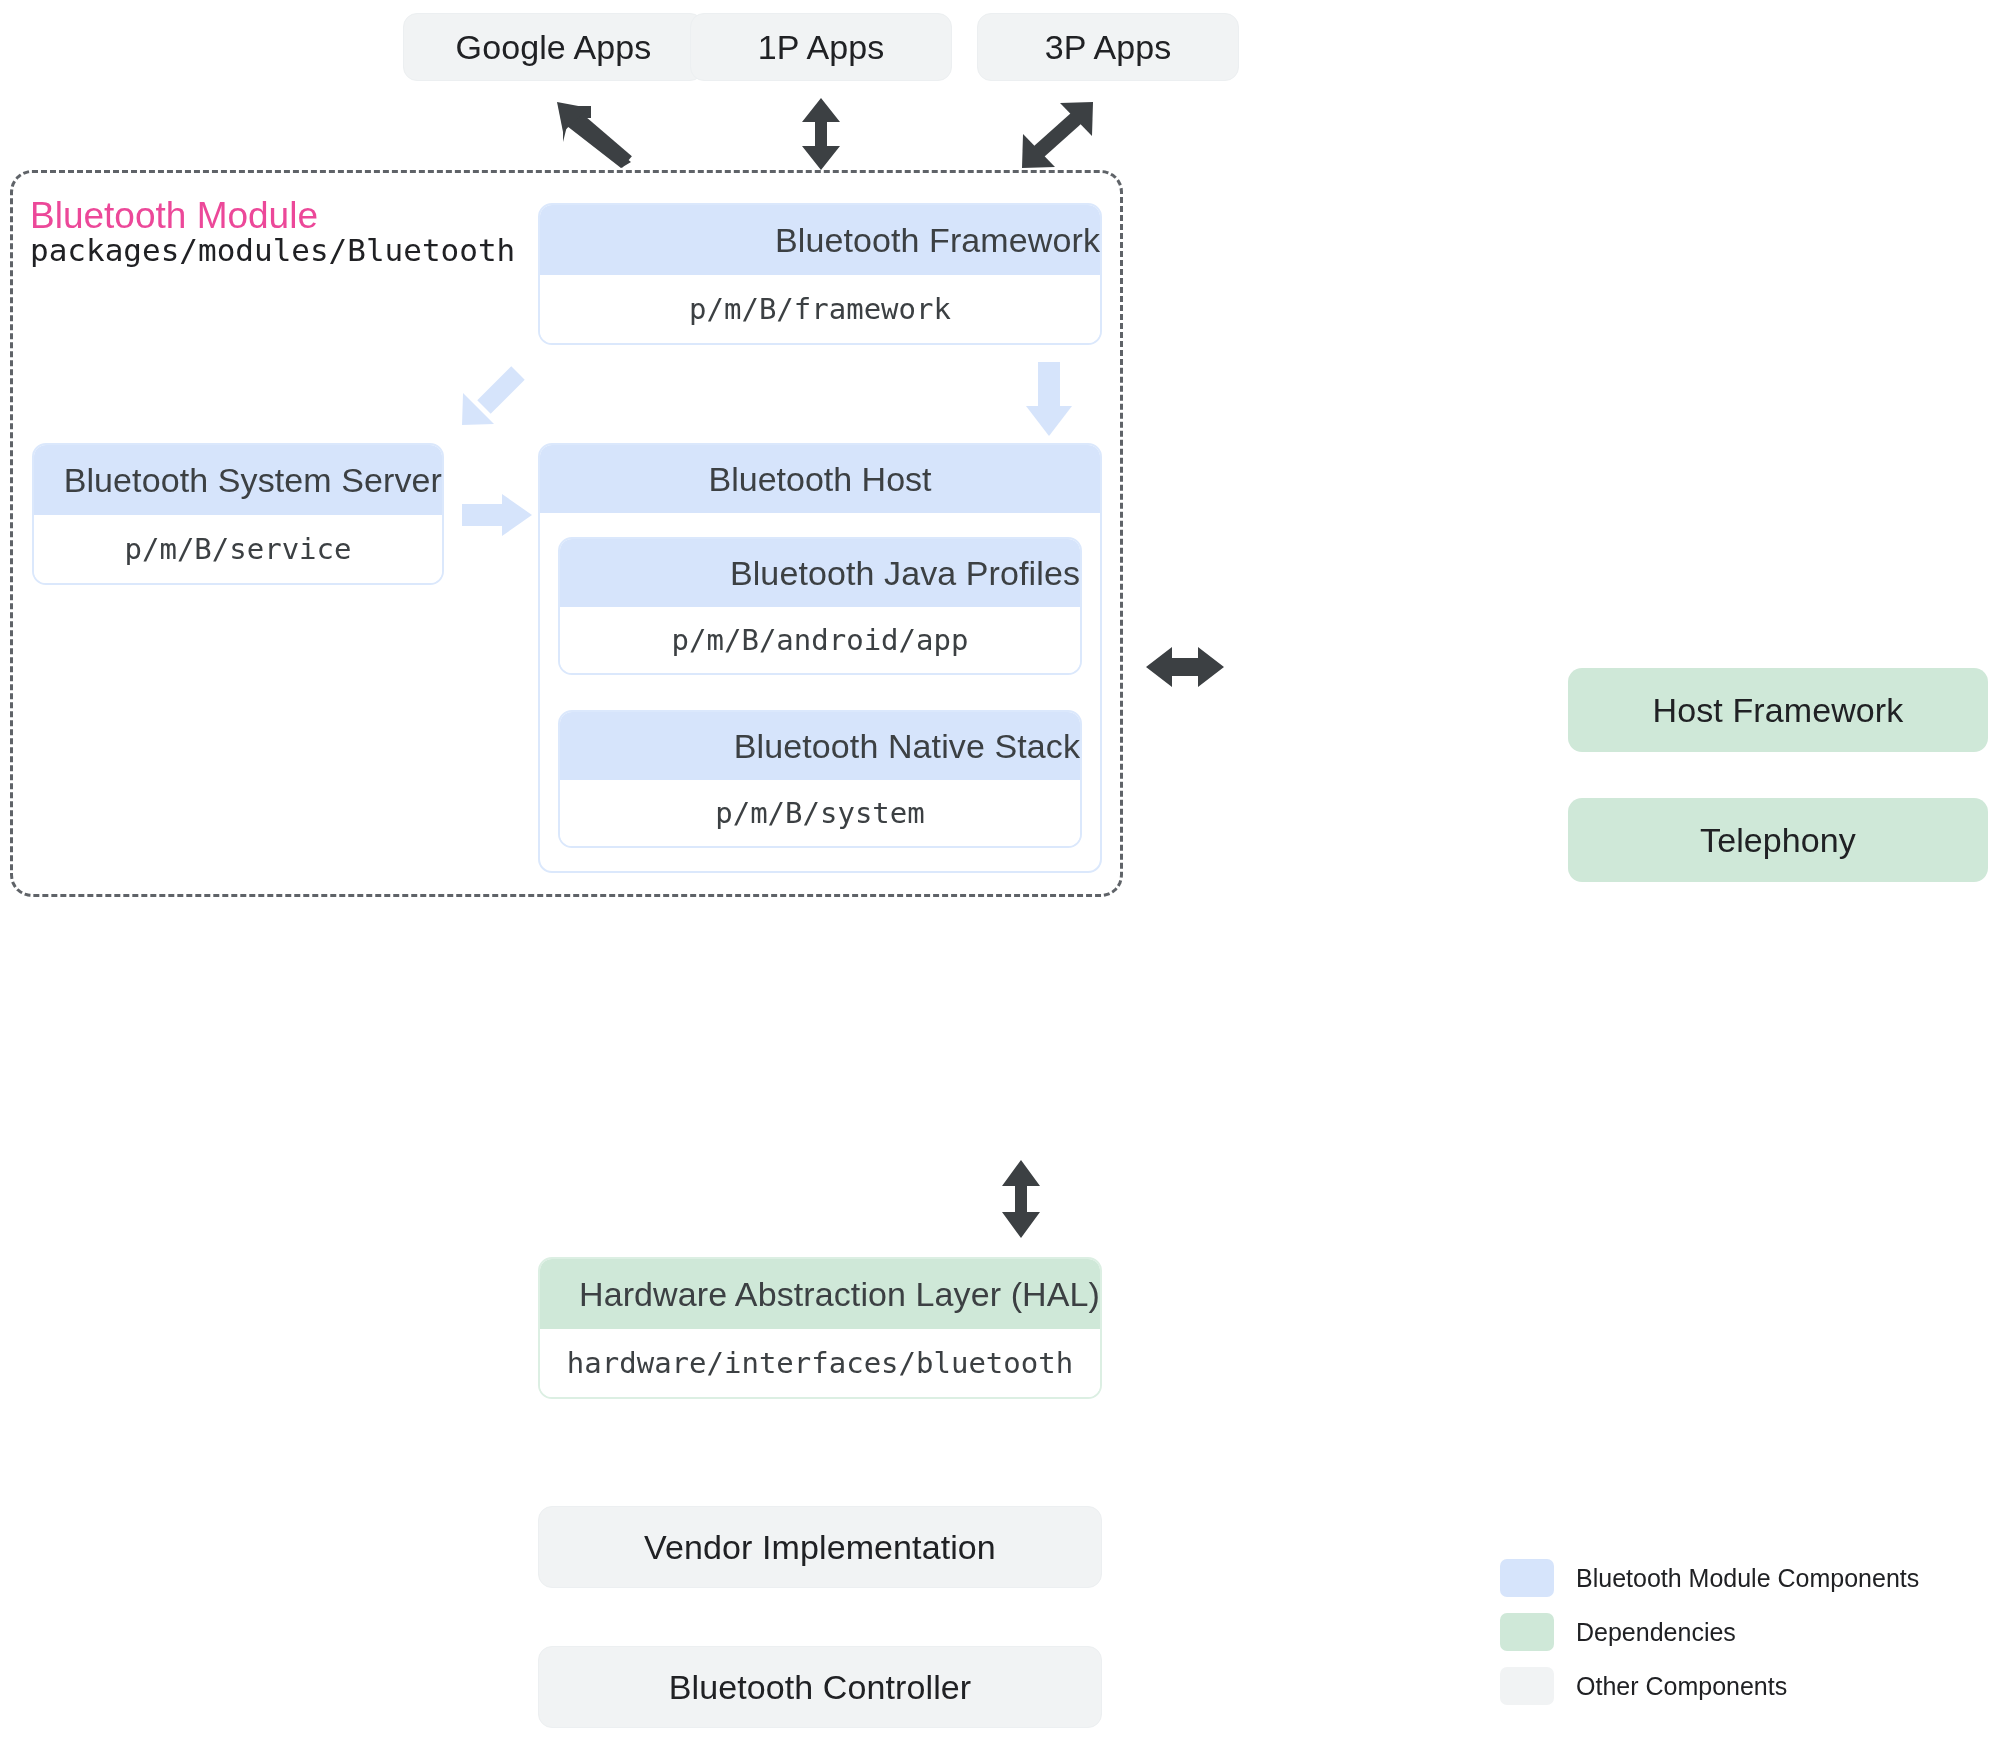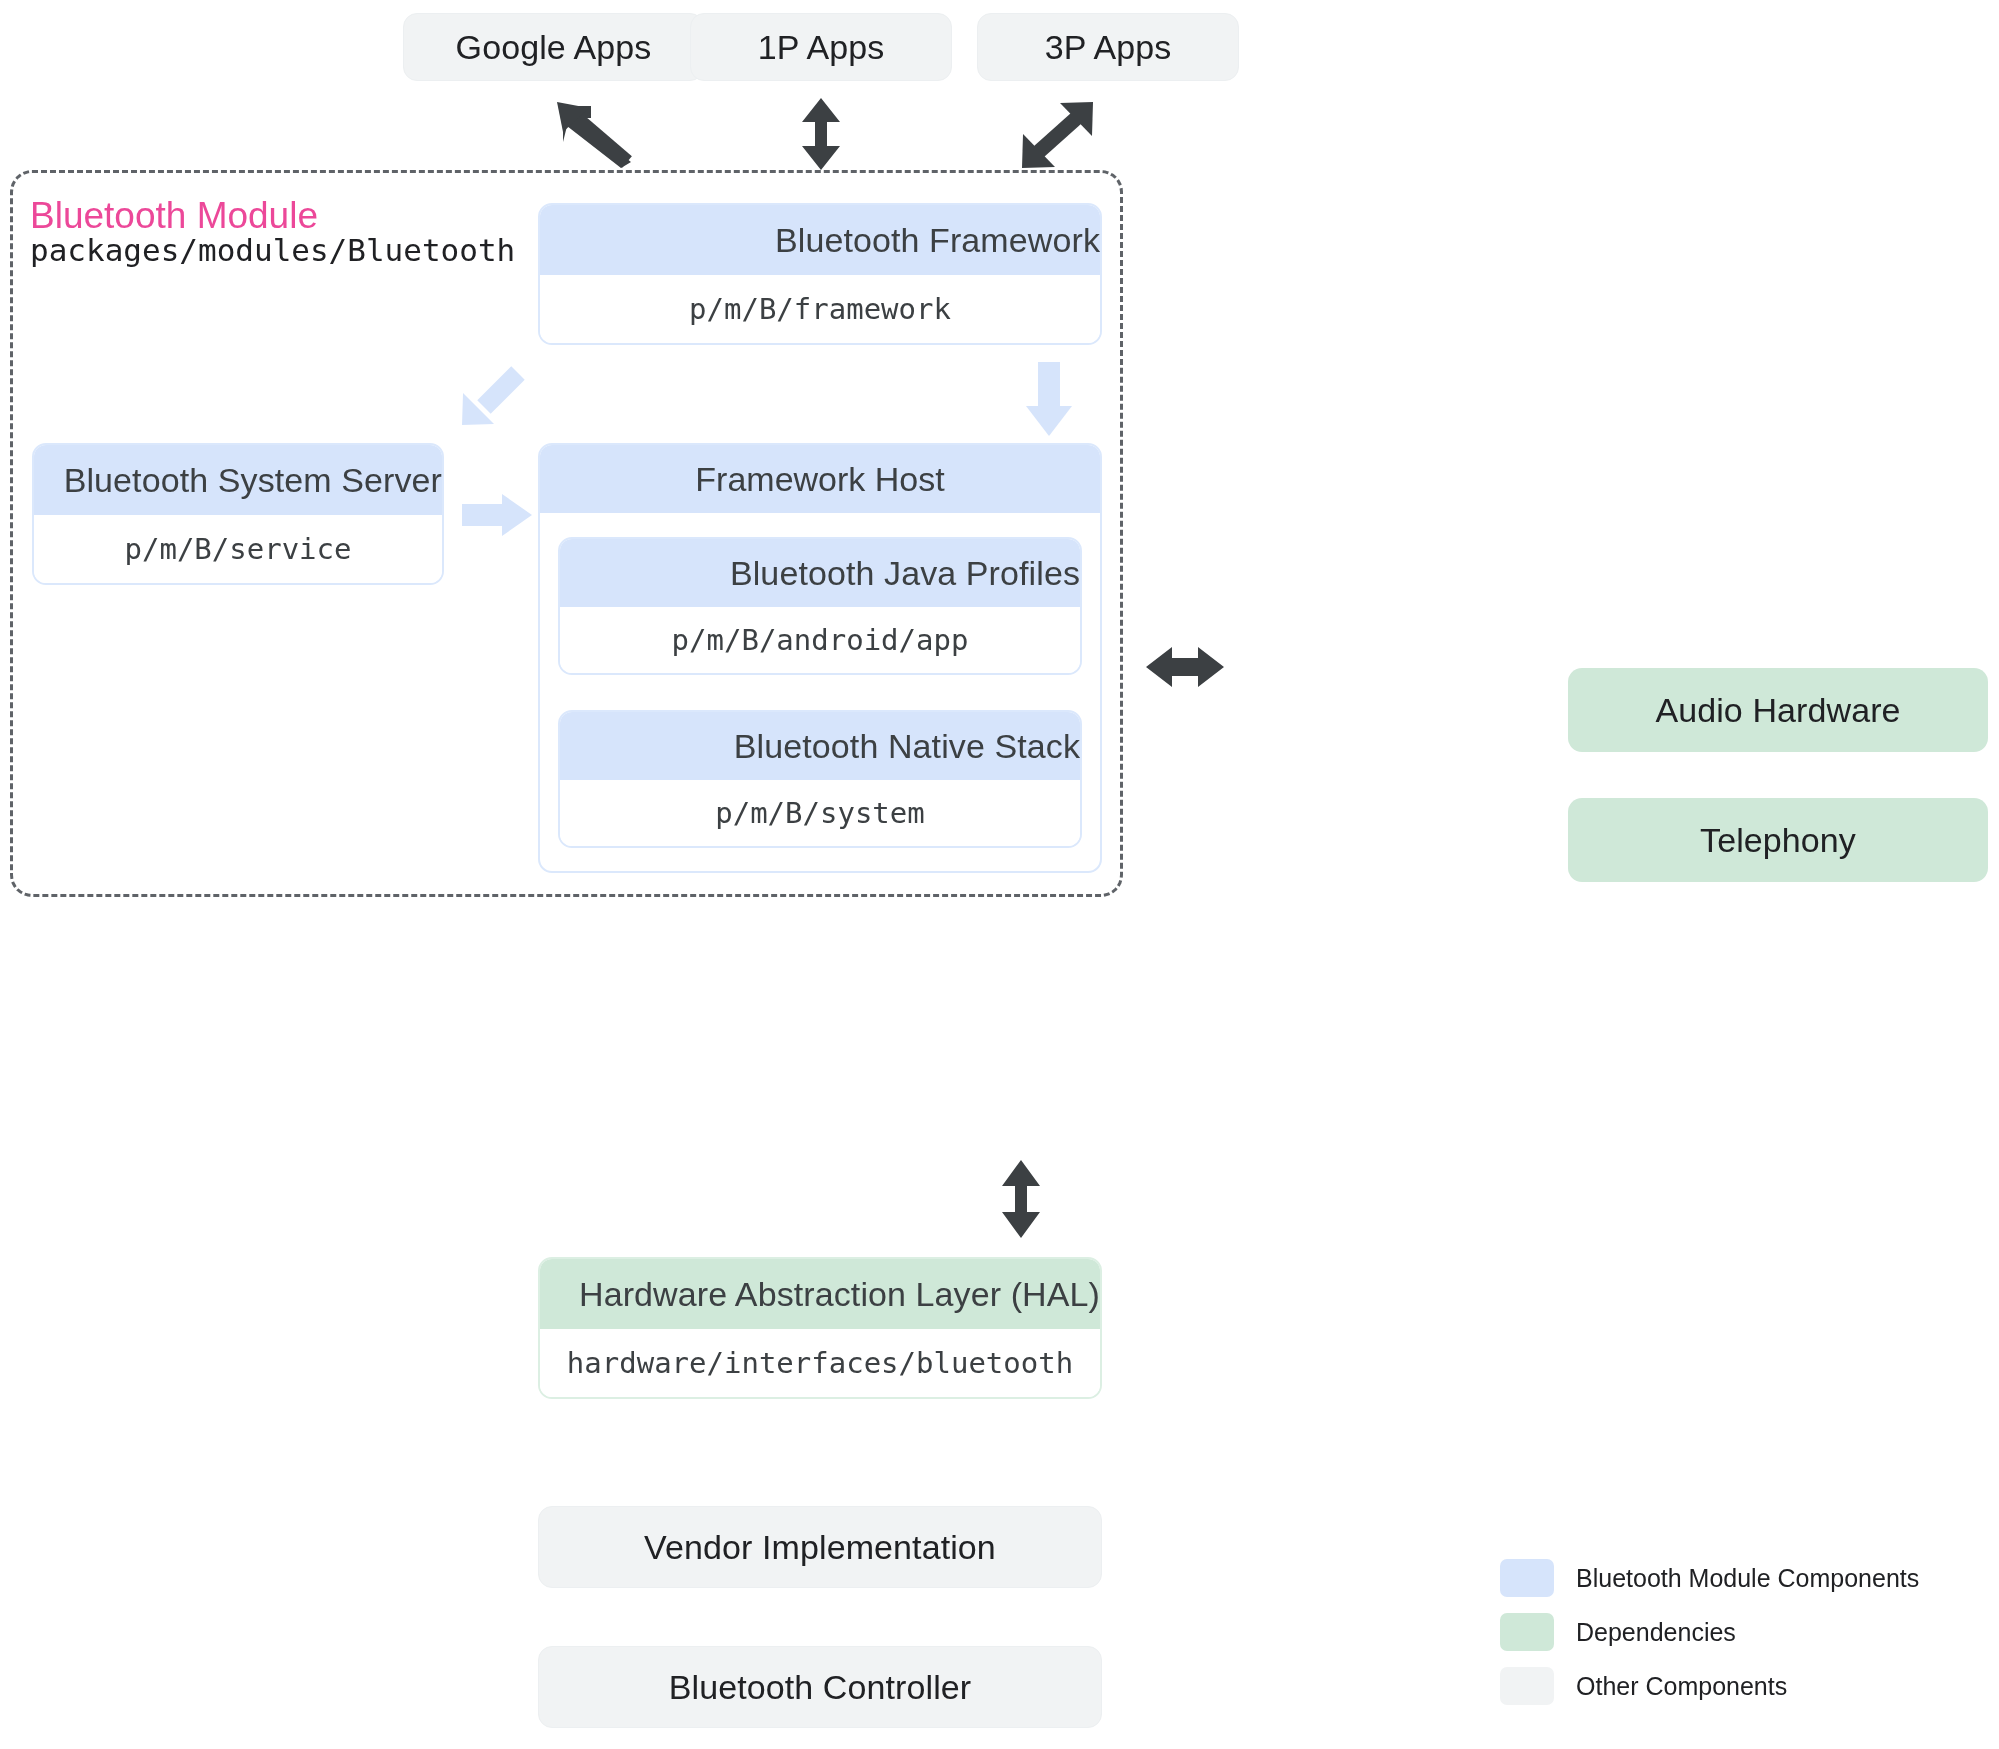--- a/index.html
+++ b/index.html
@@ -228,21 +228,21 @@
     <svg width="72" height="44" viewBox="0 0 72 44">
       <g fill="#d6e4fb">
         <rect x="0" y="11" width="46" height="22"></rect>
         <polygon points="70,22 40,1 40,43"></polygon>
       </g>
     </svg>
   </div>
 
   <div class="host-box" style="left:538px; top:443px; width:564px; height:430px;">
     <div class="host-head" style="height:68px;">
-      <span>Framework Host</span>
+      <span>Bluetooth Host</span>
     </div>
   </div>
 
   <div class="card blue" style="left:558px; top:537px; width:524px; height:138px;">
     <div class="card-head" style="height:68px;">
       <span>Bluetooth Java Profiles</span>
     </div>
     <div class="card-path" style="height:66px;">p/m/B/android/app</div>
   </div>
 
@@ -255,21 +255,21 @@
 
   <div class="arrow" style="left:1146px; top:645px; width:78px; height:44px;">
     <svg width="78" height="44" viewBox="0 0 78 44">
       <g fill="#3c4043">
         <polygon points="0,22 26,2 26,13 52,13 52,2 78,22 52,42 52,31 26,31 26,42"></polygon>
       </g>
     </svg>
   </div>
 
   <div class="flat green-solid" style="left:1568px; top:668px; width:420px; height:84px;">
-    <span>Audio Hardware</span>
+    <span>Host Framework</span>
   </div>
   <div class="flat green-solid" style="left:1568px; top:798px; width:420px; height:84px;">
     <span>Telephony</span>
   </div>
 
   <div class="arrow" style="left:1000px; top:1160px; width:42px; height:78px;">
     <svg width="42" height="78" viewBox="0 0 42 78">
       <g fill="#3c4043">
         <polygon points="21,0 40,26 27,26 27,52 40,52 21,78 2,52 15,52 15,26 2,26"></polygon>
       </g>

